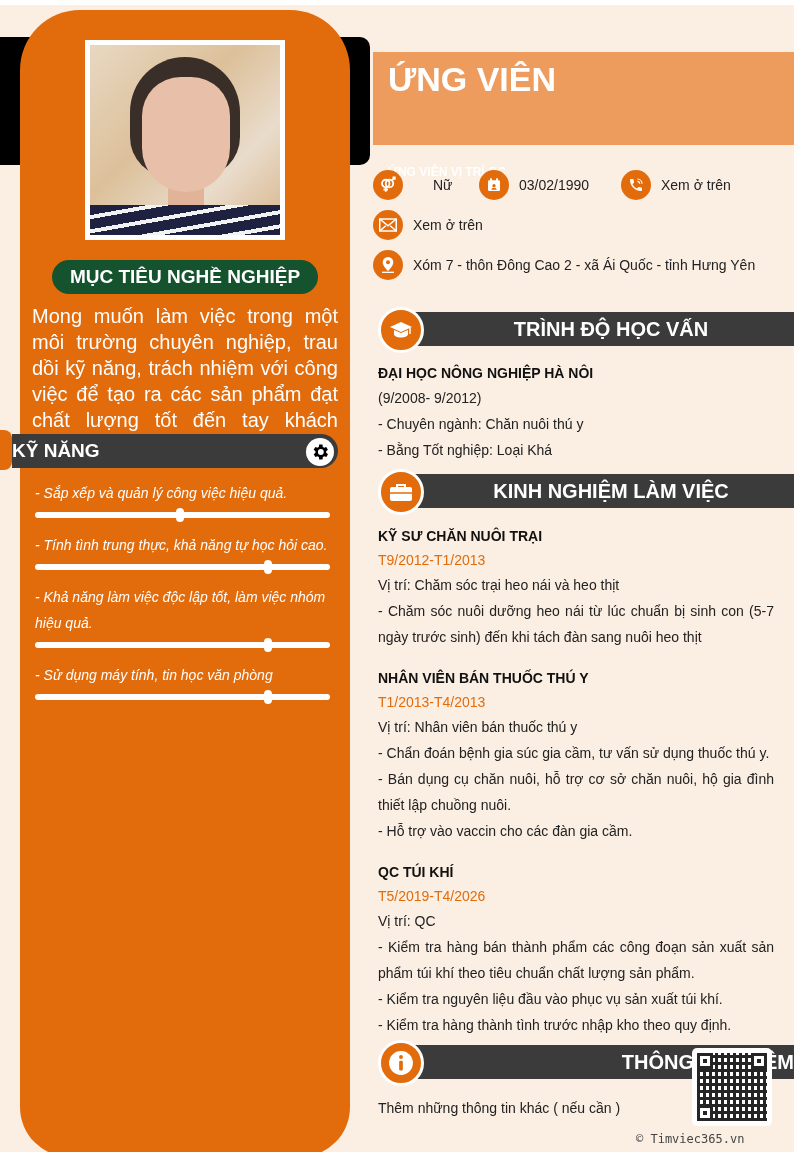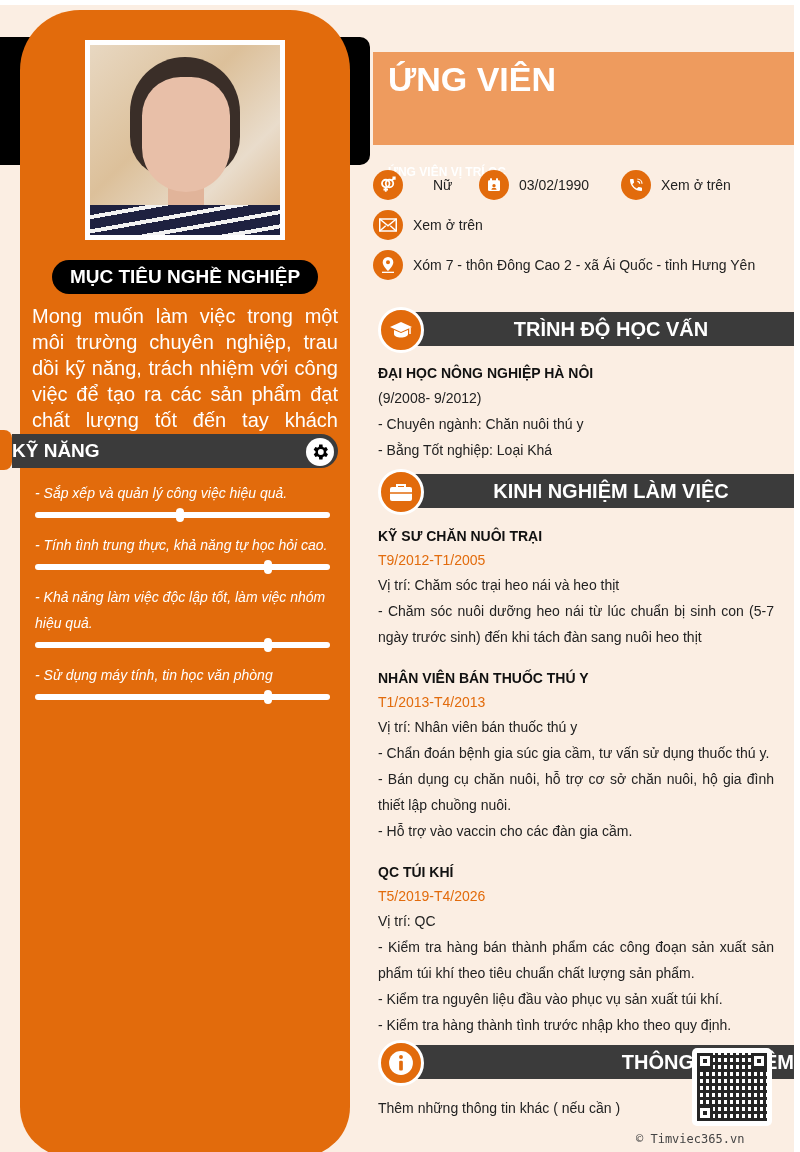--- a/index.html
+++ b/index.html
@@ -9,21 +9,21 @@
   .black-tab-left { position: absolute; left: 0; top: 32px; width: 30px; height: 128px; background: #000; }
   .black-tab-right { position: absolute; left: 330px; top: 32px; width: 40px; height: 128px; background: #000; border-radius: 0 10px 10px 0; }
   .sidebar { position: absolute; left: 20px; top: 5px; width: 330px; height: 1147px; background: #e26b0c; border-radius: 60px 60px 50px 50px; }
   .photo-frame { position: absolute; left: 65px; top: 30px; width: 200px; height: 200px; background: #fff; padding: 5px; }
   .photo { width: 100%; height: 100%; background: linear-gradient(135deg,#e8d8c2 0%,#dcc09a 40%,#e9dccb 70%,#d7b48a 100%); position: relative; overflow: hidden; }
   .photo .hair { position: absolute; left: 40px; top: 12px; width: 110px; height: 120px; border-radius: 55px 55px 40px 40px; background: #3a2e28; }
   .photo .face { position: absolute; left: 52px; top: 32px; width: 88px; height: 115px; border-radius: 44px 44px 50px 50px; background: #e8bfa8; }
   .photo .shirt { position: absolute; left: 0; bottom: 0; width: 100%; height: 30px; background: repeating-linear-gradient(170deg,#1e2140 0 10px,#f2f2f2 10px 14px); }
   .photo .neck { position: absolute; left: 78px; top: 135px; width: 36px; height: 40px; background: #e1b49a; }
 
-  .pill-title { position: absolute; left: 32px; top: 250px; width: 266px; height: 34px; background: #000000; border-radius: 17px; color: #fff; font-weight: bold; font-size: 19px; text-align: center; line-height: 34px; }
+  .pill-title { position: absolute; left: 32px; top: 250px; width: 266px; height: 34px; background: #14532d; border-radius: 17px; color: #fff; font-weight: bold; font-size: 19px; text-align: center; line-height: 34px; }
   .objective { position: absolute; left: 12px; top: 293px; width: 306px; color: #fff; font-size: 20px; line-height: 26px; text-align: justify; }
 
   .skill-bar { position: absolute; left: -20px; top: 420px; width: 338px; height: 38px; }
   .skill-bar .orange-notch { position: absolute; left: 0; top: 0; width: 12px; height: 40px; background: #e26b0c; border-radius: 0 8px 8px 0; }
   .skill-bar .dark { position: absolute; left: 12px; top: 4px; width: 326px; height: 34px; background: #3b3b3b; border-radius: 0 18px 18px 0; }
   .skill-bar .label { position: absolute; left: 12px; top: 4px; width: 326px; height: 19px; color: #fff; font-weight: bold; font-size: 19px; line-height: 34px; }
   .skill-bar .gear { position: absolute; right: 4px; top: 8px; width: 28px; height: 28px; border-radius: 50%; background: #fff; display: flex; align-items: center; justify-content: center; }
 
   .skills { position: absolute; left: 15px; top: 470px; width: 300px; font-style: italic; }
   .skill { margin-bottom: 6px; }
@@ -199,21 +199,21 @@
           <rect x="1" y="5" width="22" height="14" rx="2" fill="#fff"></rect>
           <path d="M8 5V3h8v2" stroke="#fff" stroke-width="2" fill="none"></path>
           <path d="M1 11h22" stroke="#e26b0c" stroke-width="1.5"></path>
         </svg>
     </div>
     <div class="title">KINH NGHIỆM LÀM VIỆC</div>
   </div>
 
   <div class="block" style="top:519px;">
     <div class="h">KỸ SƯ CHĂN NUÔI TRẠI</div>
-    <div class="date">T9/2012-T1/2005</div>
+    <div class="date">T9/2012-T1/2013</div>
     <div class="line">Vị trí: Chăm sóc trại heo nái và heo thịt</div>
     <div class="line">- Chăm sóc nuôi dưỡng heo nái từ lúc chuẩn bị sinh con (5-7 ngày trước sinh) đến khi tách đàn sang nuôi heo thịt</div>
   </div>
 
   <div class="block" style="top:661px;">
     <div class="h">NHÂN VIÊN BÁN THUỐC THÚ Y</div>
     <div class="date">T1/2013-T4/2013</div>
     <div class="line">Vị trí: Nhân viên bán thuốc thú y</div>
     <div class="line">- Chẩn đoán bệnh gia súc gia cầm, tư vấn sử dụng thuốc thú y.</div>
     <div class="line">- Bán dụng cụ chăn nuôi, hỗ trợ cơ sở chăn nuôi, hộ gia đình thiết lập chuồng nuôi.</div>

